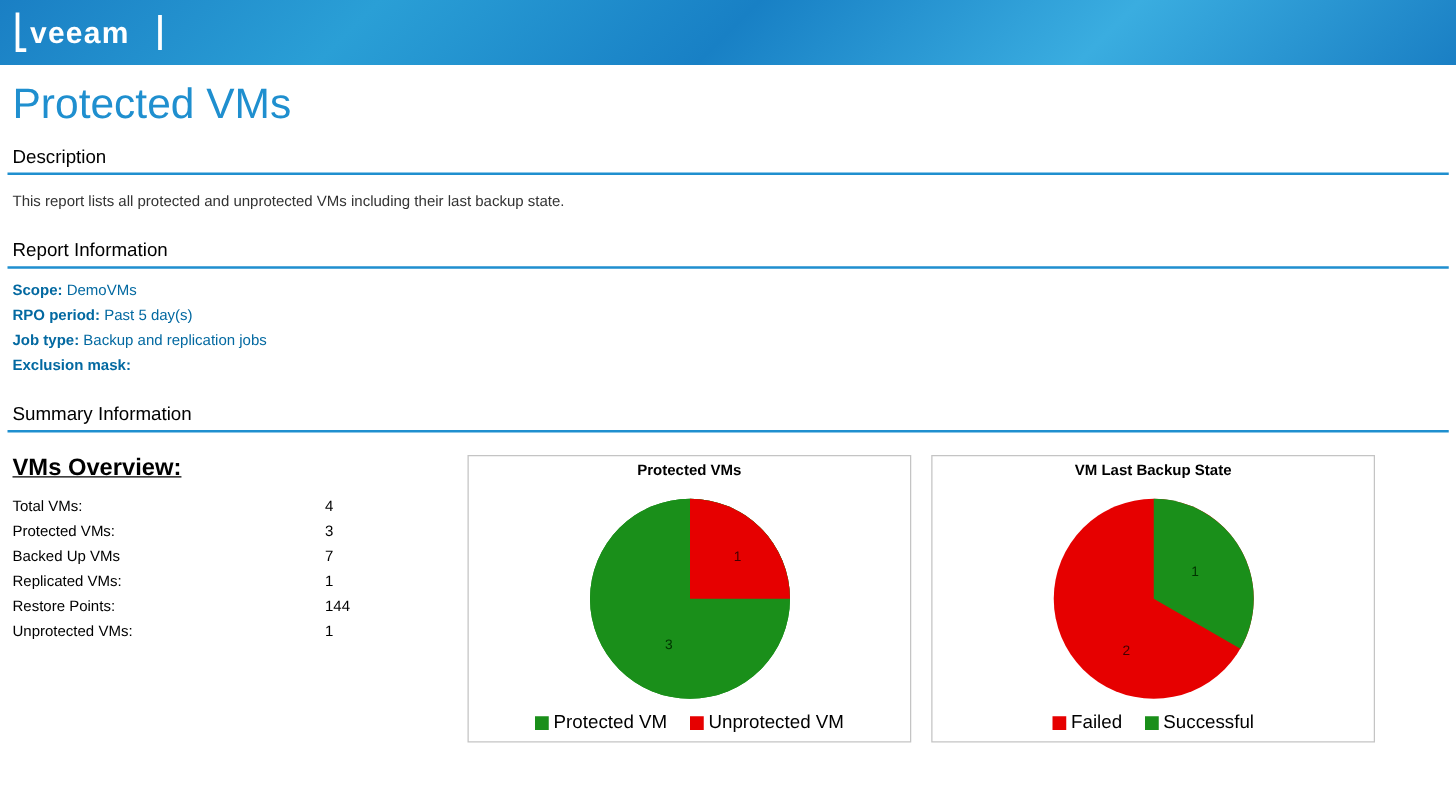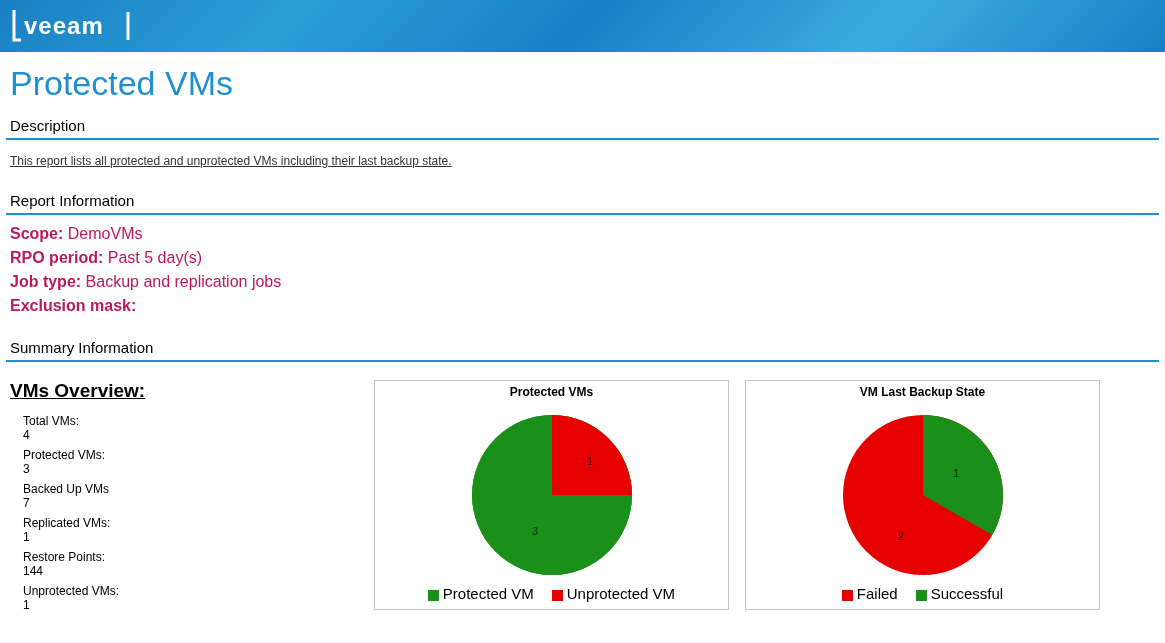--- a/index.html
+++ b/index.html
@@ -35,26 +35,25 @@
   }
   .blue-rule {
     border: none;
     border-top: 2px solid #1f8fcf;
     margin: 4px 6px 10px 6px;
   }
   .desc-text {
     font-size: 12px;
     padding: 4px 10px 20px 10px;
     color: #333;
-    text-decoration: underline;
   }
   .params {
     padding: 0 10px 14px 10px;
-    font-size: 16px;
-    color: #be185d;
+    font-size: 12px;
+    color: #0369a1;
   }
   .params div { margin: 6px 0; }
   .params .plabel { font-weight: bold; }
   .summary-row {
     display: flex;
     padding: 8px 8px 8px 8px;
     gap: 16px;
   }
   .overview-box {
     width: 350px;
@@ -62,22 +61,21 @@
   }
   .overview-title {
     font-weight: bold;
     text-decoration: underline;
     font-size: 19px;
     margin-bottom: 12px;
   }
   .ov-row {
     display: flex;
     font-size: 12px;
-    margin: 6px 13px;
-    flex-direction: column;
+    margin: 6px 0;
   }
   .ov-label { width: 250px; }
   .ov-value { }
   .chart-box {
     border: 1px solid #c4c4c4;
     width: 355px;
     height: 230px;
     display: flex;
     flex-direction: column;
     align-items: center;

